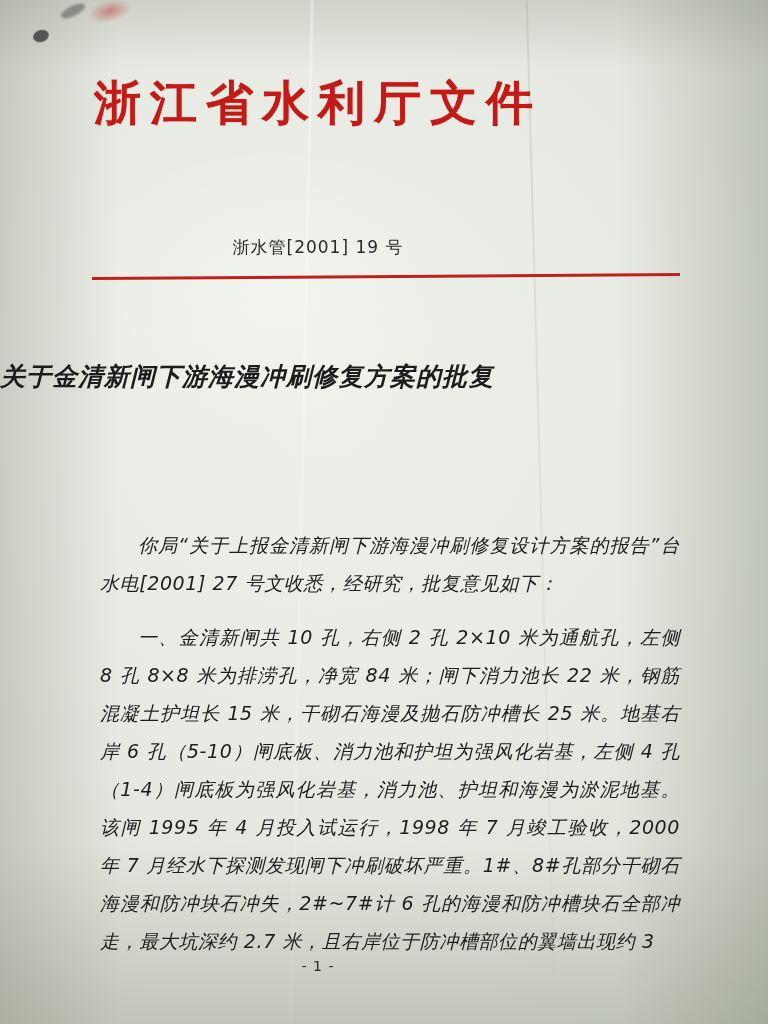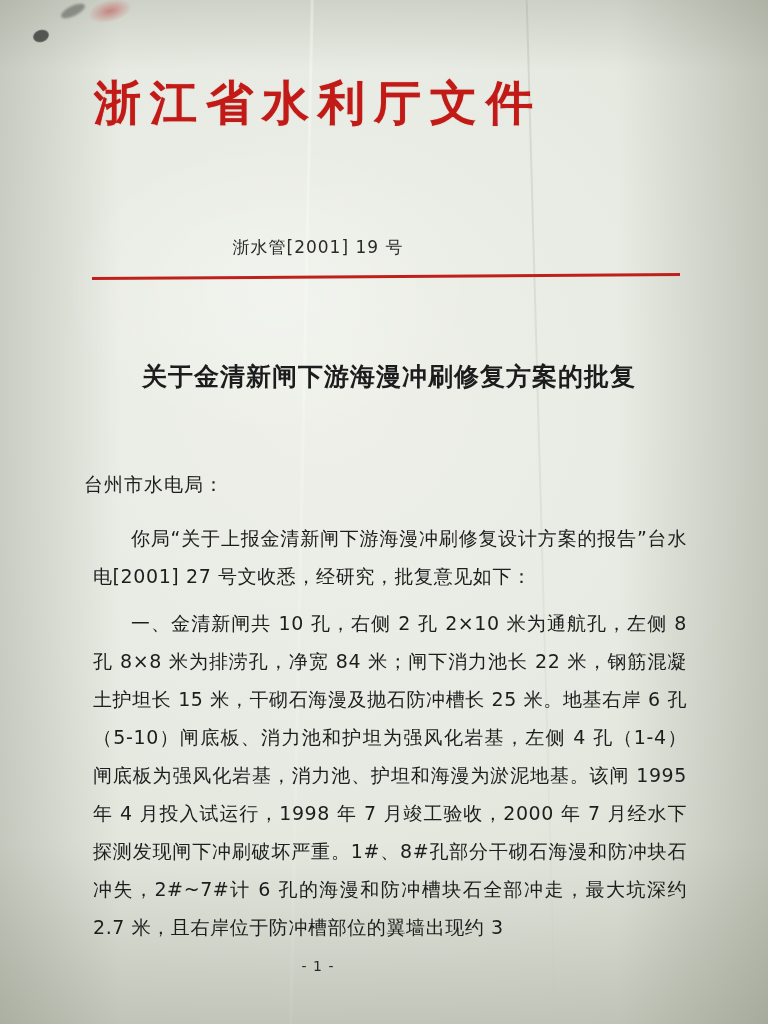--- a/index.html
+++ b/index.html
@@ -121,26 +121,27 @@
     width: 588px;
     height: 3px;
     background: #c0201c;
     transform: rotate(-0.4deg);
   }
 
   .subject {
     position: absolute;
     left: 0; right: 0;
     top: 360px;
-    text-align: right;
+    text-align: left;
     color: #1c1c1c;
     font-family: "DejaVu Serif", "Liberation Serif", serif;
     font-weight: bold;
     font-size: 25px;
     letter-spacing: 1px;
+    font-style: italic;
   }
 
   .recipient {
     position: absolute;
     left: 84px;
     top: 472px;
     color: #1e1e1e;
     font-size: 19px;
     letter-spacing: 1px;
   }
@@ -150,21 +151,22 @@
     left: 84px;
     top: 510px;
     width: 612px;
     color: #1d1d1d;
     font-size: 19px;
     line-height: 38px;
     letter-spacing: 0.6px;
     text-align: justify;
   }
   .body-text p {
-    margin: 9px;
+    margin: 16px;
+    font-style: italic;
   }
   .indent {
     text-indent: 38px;
   }
 
   .page-number {
     position: absolute;
     left: 0; right: 0;
     top: 958px;
     text-align: center;
@@ -193,21 +195,20 @@
   <div id="content">
 
     <div class="doc-title">浙江省水利厅文件</div>
 
     <div class="doc-number">浙水管[2001] 19 号</div>
 
     <div class="red-rule"></div>
 
     <div class="subject">关于金清新闸下游海漫冲刷修复方案的批复</div>
 
-    <div class="recipient">台州市水电局：</div>
 
     <div class="body-text">
       <p class="indent">你局“关于上报金清新闸下游海漫冲刷修复设计方案的报告”台水电[2001] 27 号文收悉，经研究，批复意见如下：</p>
       <p class="indent">一、金清新闸共 10 孔，右侧 2 孔 2×10 米为通航孔，左侧 8 孔 8×8 米为排涝孔，净宽 84 米；闸下消力池长 22 米，钢筋混凝土护坦长 15 米，干砌石海漫及抛石防冲槽长 25 米。地基右岸 6 孔（5-10）闸底板、消力池和护坦为强风化岩基，左侧 4 孔（1-4）闸底板为强风化岩基，消力池、护坦和海漫为淤泥地基。该闸 1995 年 4 月投入试运行，1998 年 7 月竣工验收，2000 年 7 月经水下探测发现闸下冲刷破坏严重。1#、8#孔部分干砌石海漫和防冲块石冲失，2#~7#计 6 孔的海漫和防冲槽块石全部冲走，最大坑深约 2.7 米，且右岸位于防冲槽部位的翼墙出现约 3</p>
     </div>
 
     <div class="page-number">- 1 -</div>
 
   </div>
 </div>

